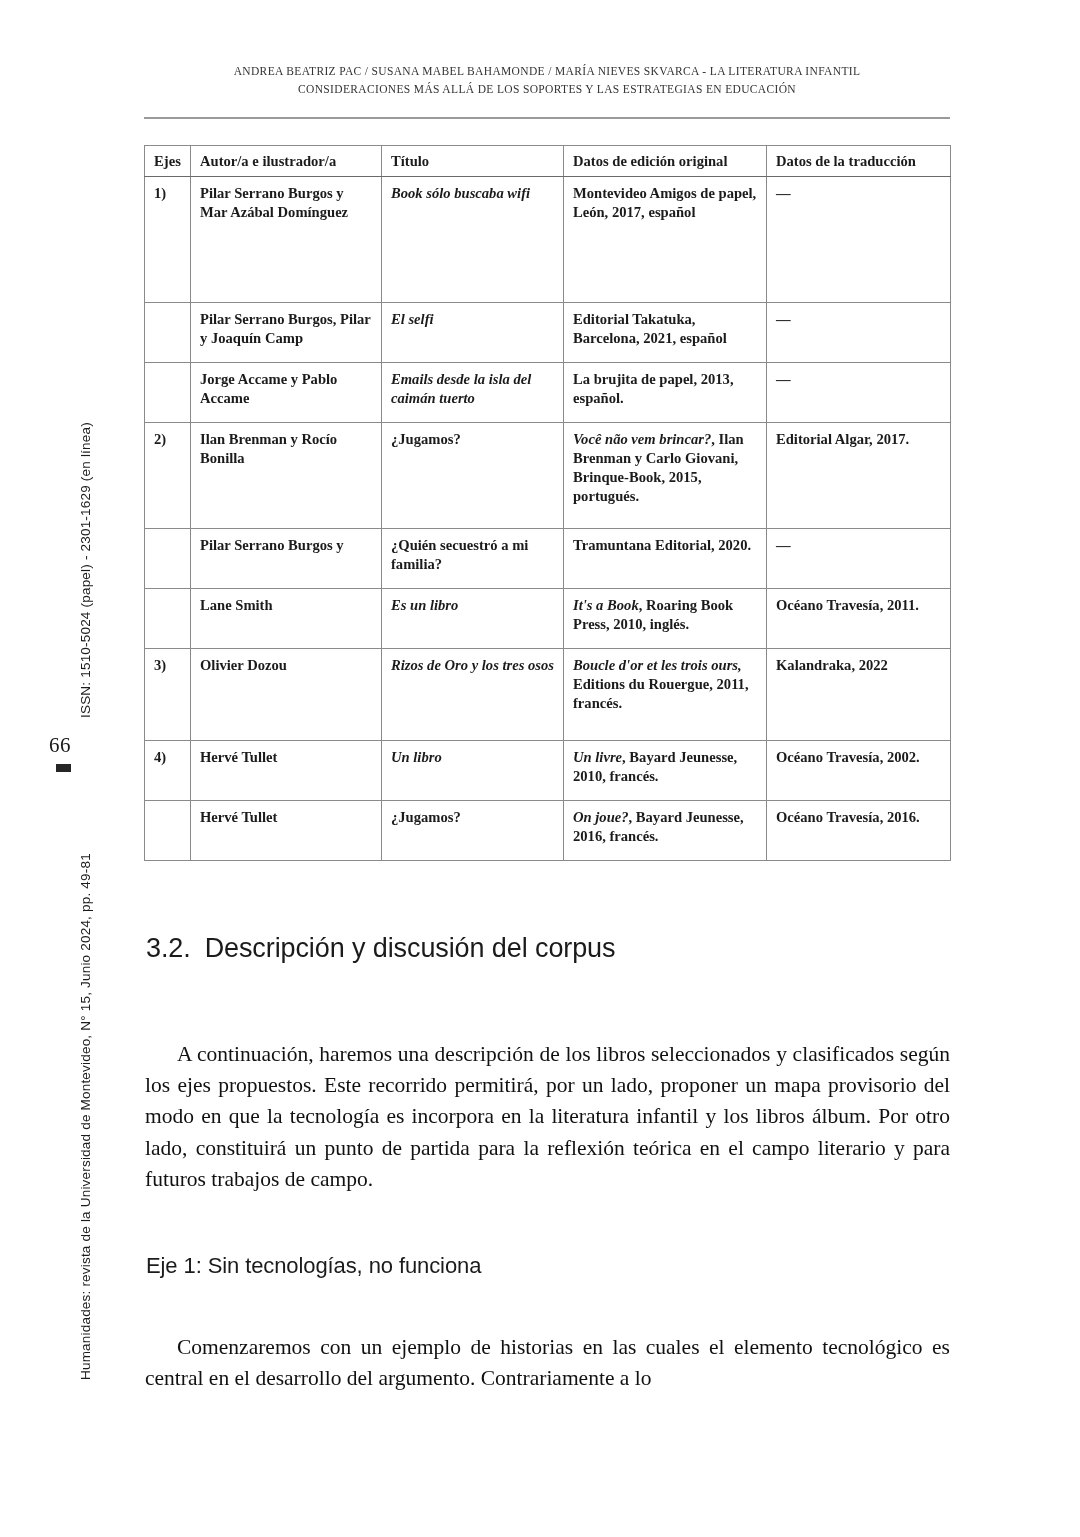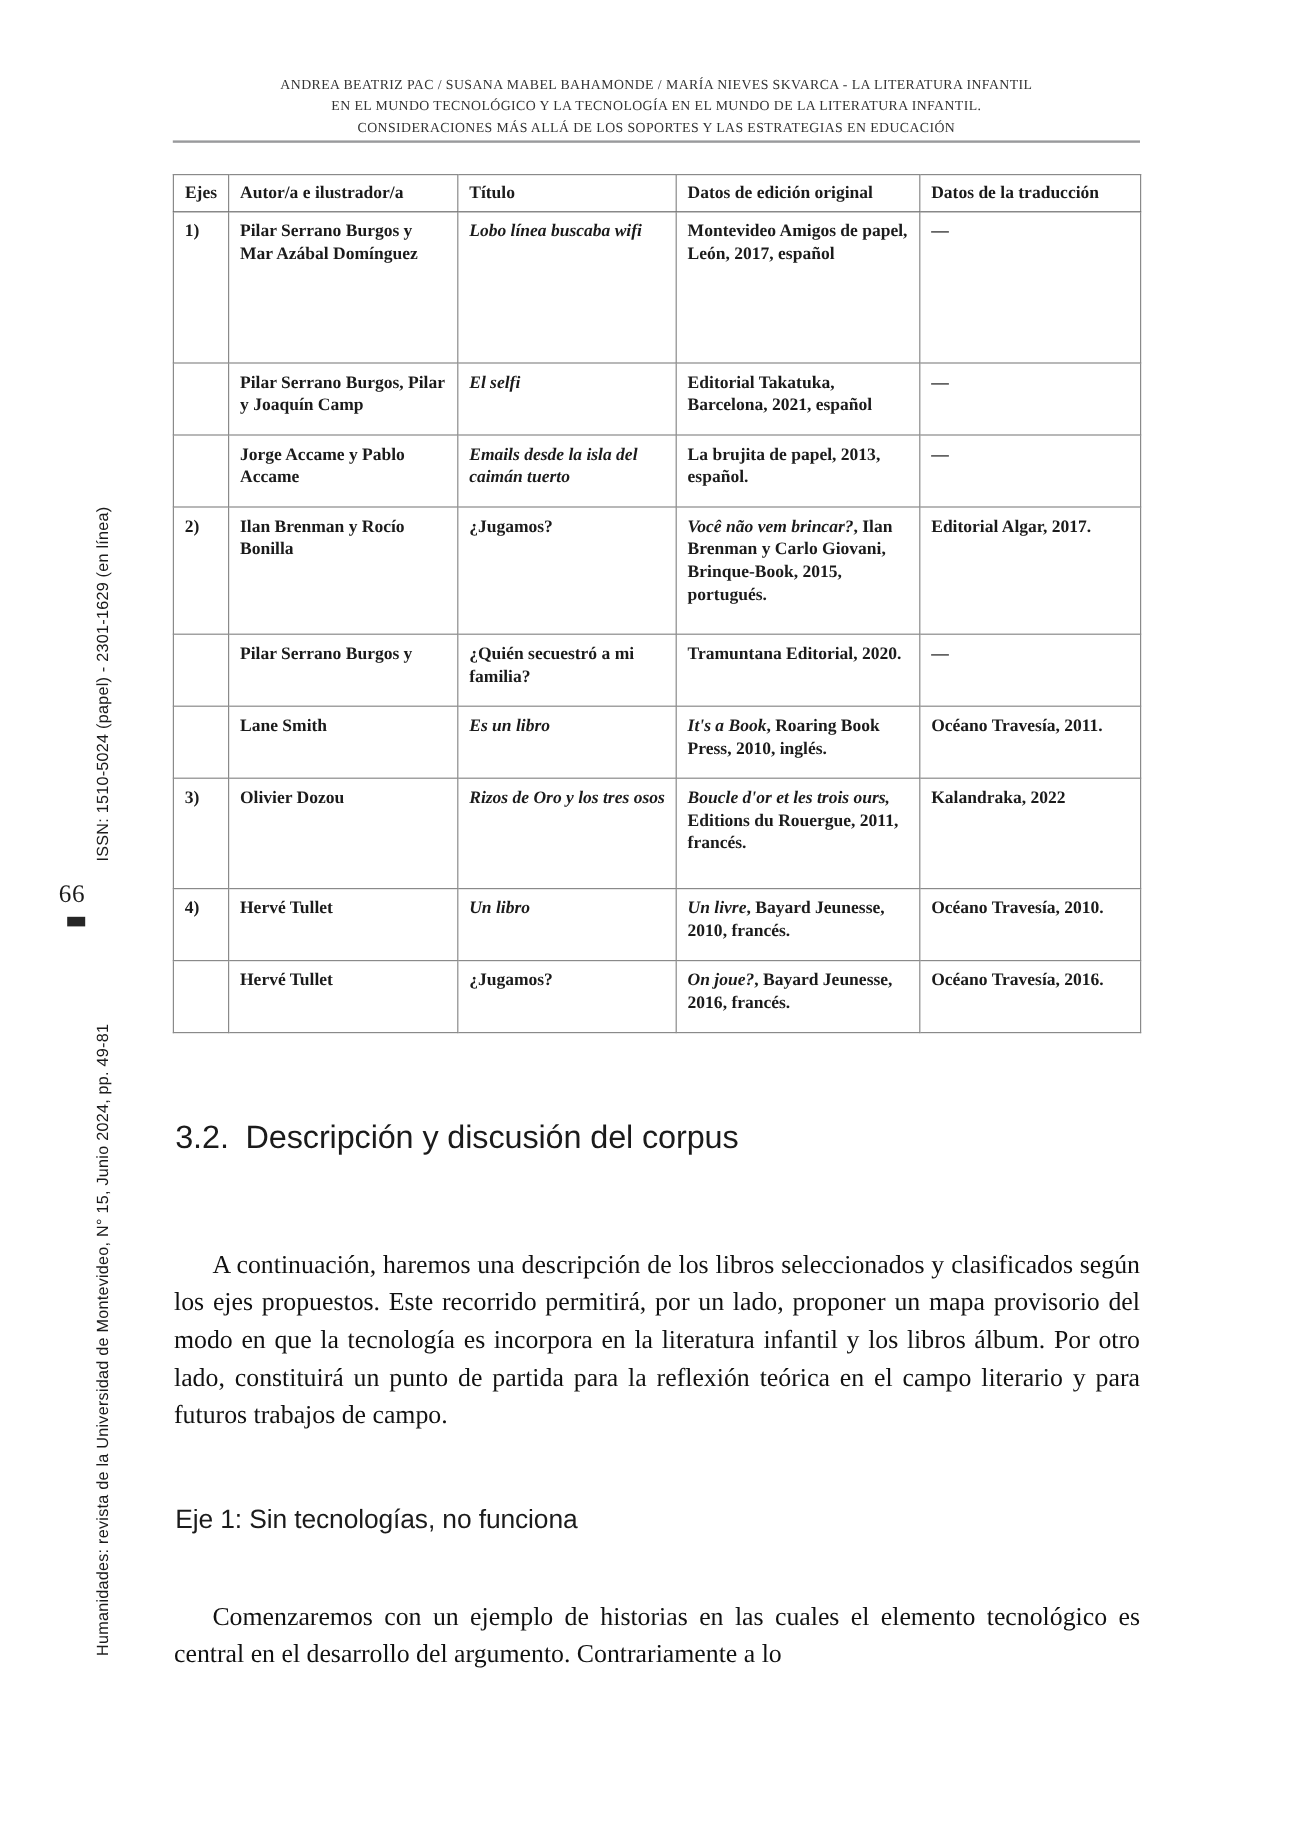--- a/index.html
+++ b/index.html
@@ -147,21 +147,20 @@
     font-size: 22px;
     color: #1b1b1b;
     letter-spacing: -0.1px;
   }
 </style>
 </head>
 <body>
 
 <div id="running-head">
   <div>ANDREA BEATRIZ PAC / SUSANA MABEL BAHAMONDE  / MARÍA NIEVES SKVARCA - LA LITERATURA INFANTIL</div>
-  <div>EN EL MUNDO TECNOLÓGICO Y LA TECNOLOGÍA EN EL MUNDO DE LA LITERATURA INFANTIL.</div>
   <div>CONSIDERACIONES MÁS ALLÁ DE LOS SOPORTES Y LAS ESTRATEGIAS EN EDUCACIÓN</div>
 </div>
 <div id="head-rule"></div>
 
 <div class="side-rot" id="issn-line">ISSN: 1510-5024 (papel) - 2301-1629 (en línea)</div>
 <div class="side-rot" id="journal-line">Humanidades: revista de la Universidad de Montevideo, N° 15, Junio 2024, pp. 49-81</div>
 <div id="folio">66</div>
 <div id="folio-mark"></div>
 
 <table id="corpus-table">
@@ -178,21 +177,21 @@
       <td>Autor/a e ilustrador/a</td>
       <td>Título</td>
       <td>Datos de edición original</td>
       <td>Datos de la traducción</td>
     </tr>
   </thead>
   <tbody id="corpus-tbody">
       <tr class="thick-top">
         <td class="eje-cell" style="height: 112px;">1)</td>
         <td>Pilar Serrano Burgos y Mar Azábal Domínguez</td>
-        <td><span class="it">Lobo línea buscaba wifi</span></td>
+        <td><span class="it">Book sólo buscaba wifi</span></td>
         <td><span>Montevideo Amigos de papel, León, 2017, español</span></td>
         <td>—</td>
       </tr>
       <tr>
         <td class="eje-cell" style="height: 46px;"></td>
         <td>Pilar Serrano Burgos, Pilar y Joaquín  Camp</td>
         <td><span class="it">El selfi</span></td>
         <td><span>Editorial Takatuka, Barcelona, 2021, español</span></td>
         <td>—</td>
       </tr>
@@ -229,21 +228,21 @@
         <td>Olivier Dozou</td>
         <td><span class="it">Rizos de Oro y los tres osos</span></td>
         <td><span class="it">Boucle d'or et les trois ours,</span><span> Editions du Rouergue, 2011, francés.</span></td>
         <td>Kalandraka, 2022</td>
       </tr>
       <tr class="thick-top">
         <td class="eje-cell" style="height: 46px;">4)</td>
         <td>Hervé Tullet</td>
         <td><span class="it">Un libro</span></td>
         <td><span class="it">Un livre</span><span>, Bayard Jeunesse, 2010, francés.</span></td>
-        <td>Océano Travesía, 2010.</td>
+        <td>Océano Travesía, 2002.</td>
       </tr>
       <tr class="tbl-last">
         <td class="eje-cell" style="height: 46px;"></td>
         <td>Hervé Tullet</td>
         <td><span>¿Jugamos?</span></td>
         <td><span class="it">On joue?</span><span>, Bayard Jeunesse, 2016, francés.</span></td>
         <td>Océano Travesía, 2016.</td>
       </tr>
     </tbody>
 </table>

